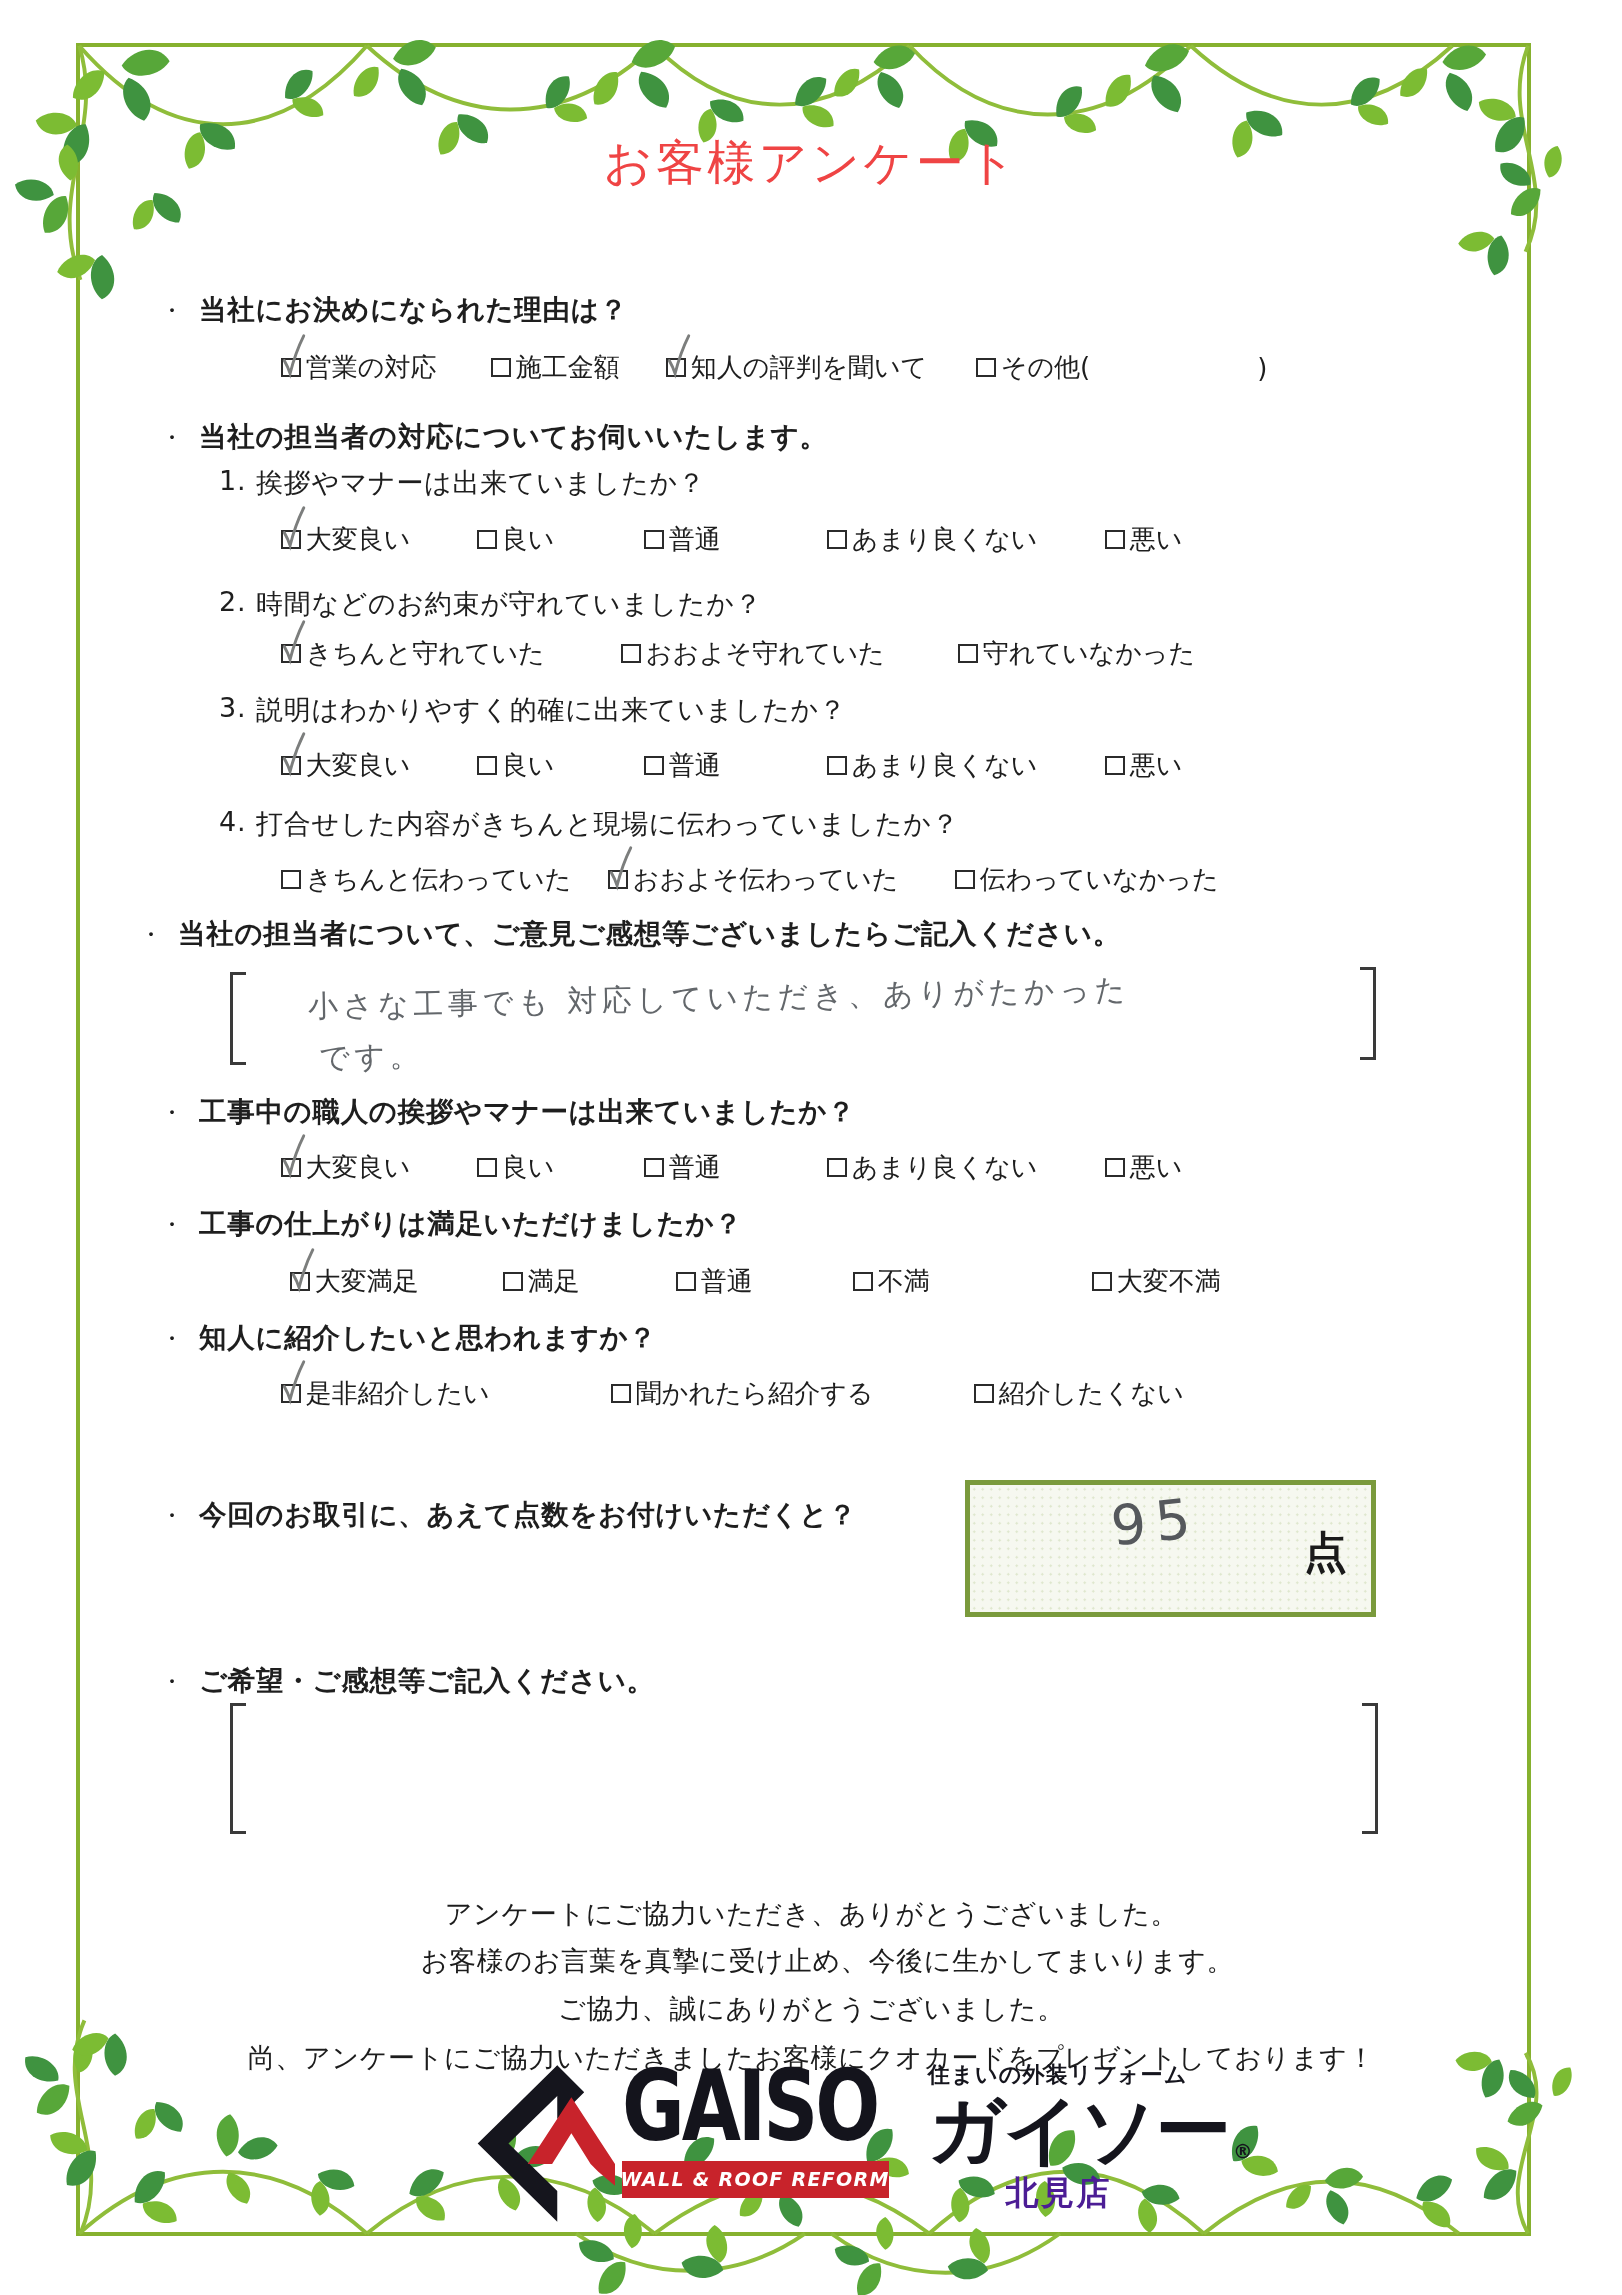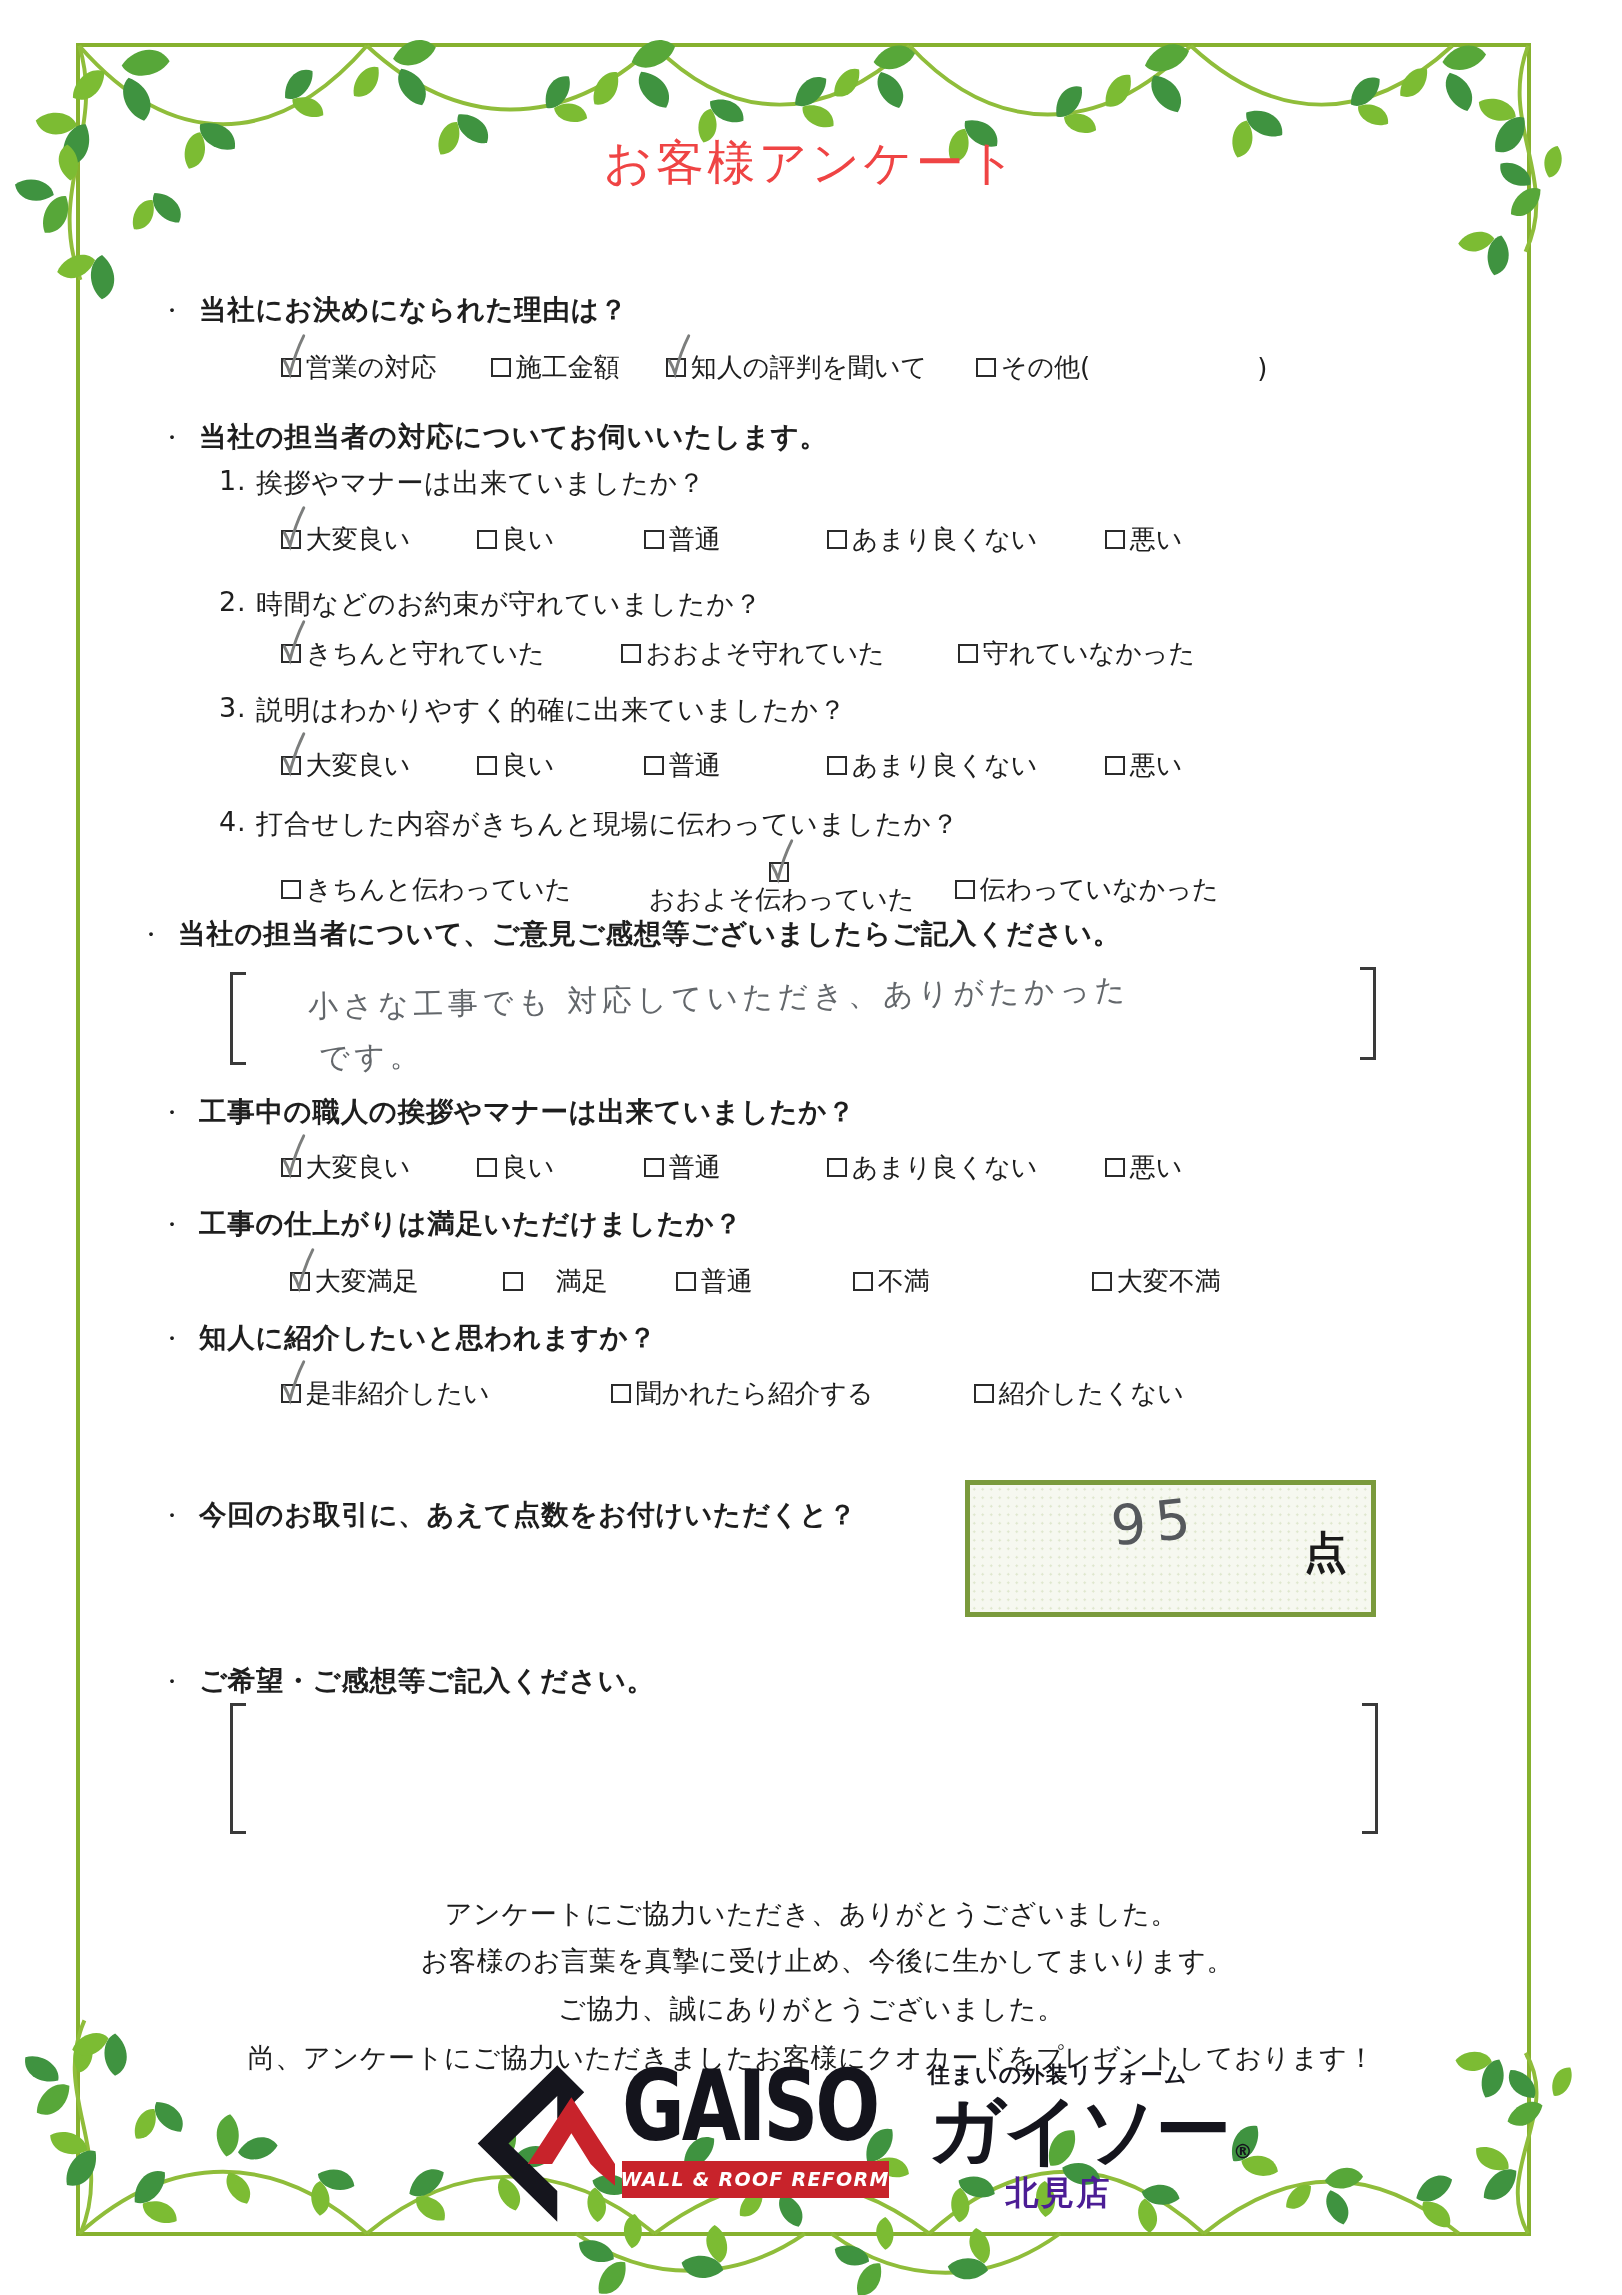--- a/index.html
+++ b/index.html
@@ -27,23 +27,23 @@
   .r-reason .opt:nth-child(1){min-width:210px;}
   .r-reason .opt:nth-child(2){min-width:175px;}
   .r-reason .opt:nth-child(3){min-width:310px;}
   .r-good .opt:nth-child(1){min-width:196px;}
   .r-good .opt:nth-child(2){min-width:167px;}
   .r-good .opt:nth-child(3){min-width:183px;}
   .r-good .opt:nth-child(4){min-width:278px;}
   .r-promise .opt:nth-child(1){min-width:340px;}
   .r-promise .opt:nth-child(2){min-width:337px;}
   .r-convey .opt:nth-child(1){min-width:327px;}
-  .r-convey .opt:nth-child(2){min-width:347px;flex-direction:column;}
+  .r-convey .opt:nth-child(2){min-width:347px;}
   .r-satisfy .opt:nth-child(1){min-width:213px;margin-left:9px;}
-  .r-satisfy .opt:nth-child(2){min-width:173px;gap:28px;}
+  .r-satisfy .opt:nth-child(2){min-width:173px;}
   .r-satisfy .opt:nth-child(3){min-width:177px;}
   .r-satisfy .opt:nth-child(4){min-width:239px;}
   .r-refer .opt:nth-child(1){min-width:330px;}
   .r-refer .opt:nth-child(2){min-width:363px;}
   .paren-gap{display:inline-block;width:167px;}
   
   .title{position:absolute;top:131px;left:0;width:100%;text-align:center;
          font-size:48px;letter-spacing:3.3px;color:#ef4444;}
   
   .bk{position:absolute;width:15.7px;box-sizing:border-box;}

